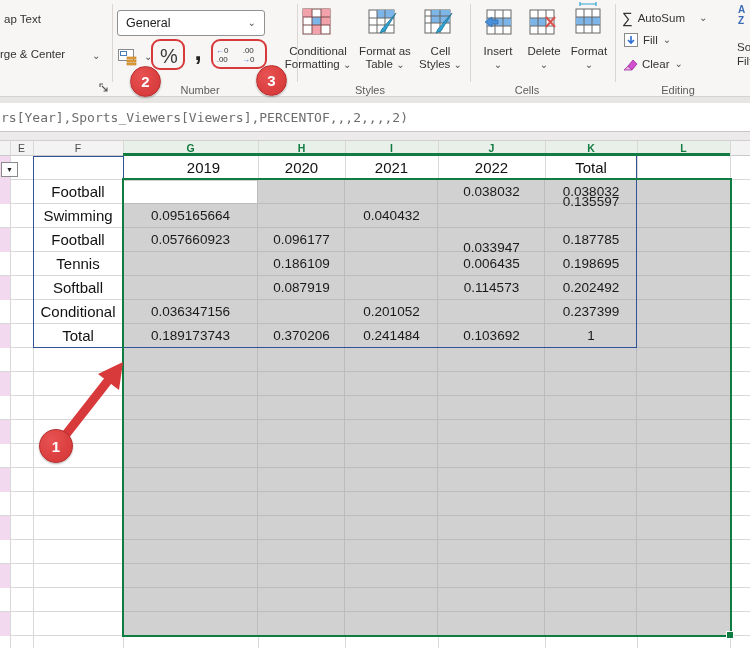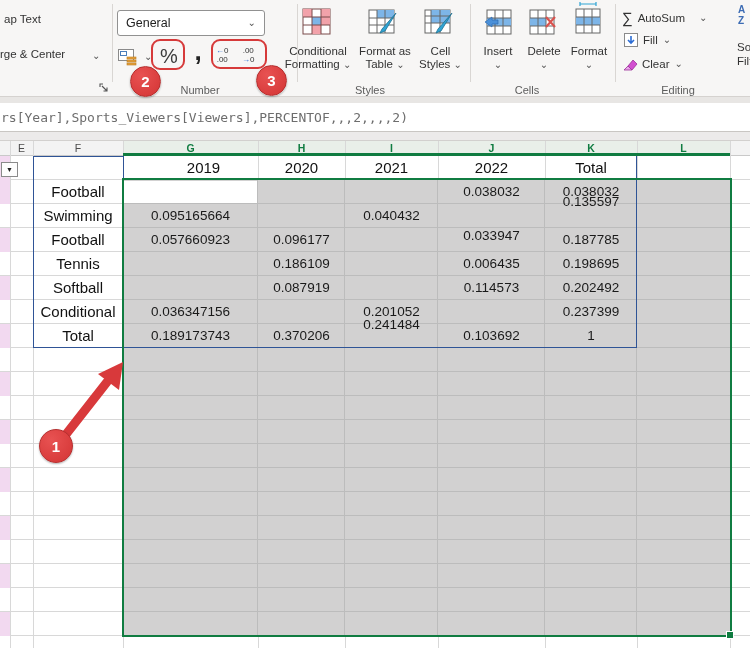--- a/index.html
+++ b/index.html
@@ -299,38 +299,38 @@
 
 <div class="abs cell" style="left:438px;top:180px;width:107px">0.038032</div>
 <div class="abs cell" style="left:545px;top:180px;width:92px">0.038032</div>
 
 <div class="abs cell" style="left:123px;top:204px;width:135px">0.095165664</div>
 <div class="abs cell" style="left:345px;top:204px;width:93px">0.040432</div>
 <div class="abs cell" style="left:545px;top:190px;width:92px">0.135597</div>
 
 <div class="abs cell" style="left:123px;top:228px;width:135px">0.057660923</div>
 <div class="abs cell" style="left:258px;top:228px;width:87px">0.096177</div>
-<div class="abs cell" style="left:438px;top:224px;width:107px">0.033947</div>
+<div class="abs cell" style="left:438px;top:236px;width:107px">0.033947</div>
 <div class="abs cell" style="left:545px;top:228px;width:92px">0.187785</div>
 
 <div class="abs cell" style="left:258px;top:252px;width:87px">0.186109</div>
 <div class="abs cell" style="left:438px;top:252px;width:107px">0.006435</div>
 <div class="abs cell" style="left:545px;top:252px;width:92px">0.198695</div>
 
 <div class="abs cell" style="left:258px;top:276px;width:87px">0.087919</div>
 <div class="abs cell" style="left:438px;top:276px;width:107px">0.114573</div>
 <div class="abs cell" style="left:545px;top:276px;width:92px">0.202492</div>
 
 <div class="abs cell" style="left:123px;top:300px;width:135px">0.036347156</div>
 <div class="abs cell" style="left:345px;top:300px;width:93px">0.201052</div>
 <div class="abs cell" style="left:545px;top:300px;width:92px">0.237399</div>
 
 <div class="abs cell" style="left:123px;top:324px;width:135px">0.189173743</div>
 <div class="abs cell" style="left:258px;top:324px;width:87px">0.370206</div>
-<div class="abs cell" style="left:345px;top:313px;width:93px">0.241484</div>
+<div class="abs cell" style="left:345px;top:324px;width:93px">0.241484</div>
 <div class="abs cell" style="left:438px;top:324px;width:107px">0.103692</div>
 <div class="abs cell" style="left:545px;top:324px;width:92px">1</div>
 
 <div id="sel-border" class="abs"></div>
 <div id="fill-handle" class="abs"></div>
 
 <svg class="abs annot-svg" style="left:40px;top:350px" width="100" height="110" viewBox="0 0 100 110">
   <line x1="20" y1="92" x2="67" y2="32" stroke="#d8393b" stroke-width="9" stroke-linecap="round"></line>
   <polygon points="83,12 79,40 58,24" fill="#d8393b"></polygon>
 </svg>

